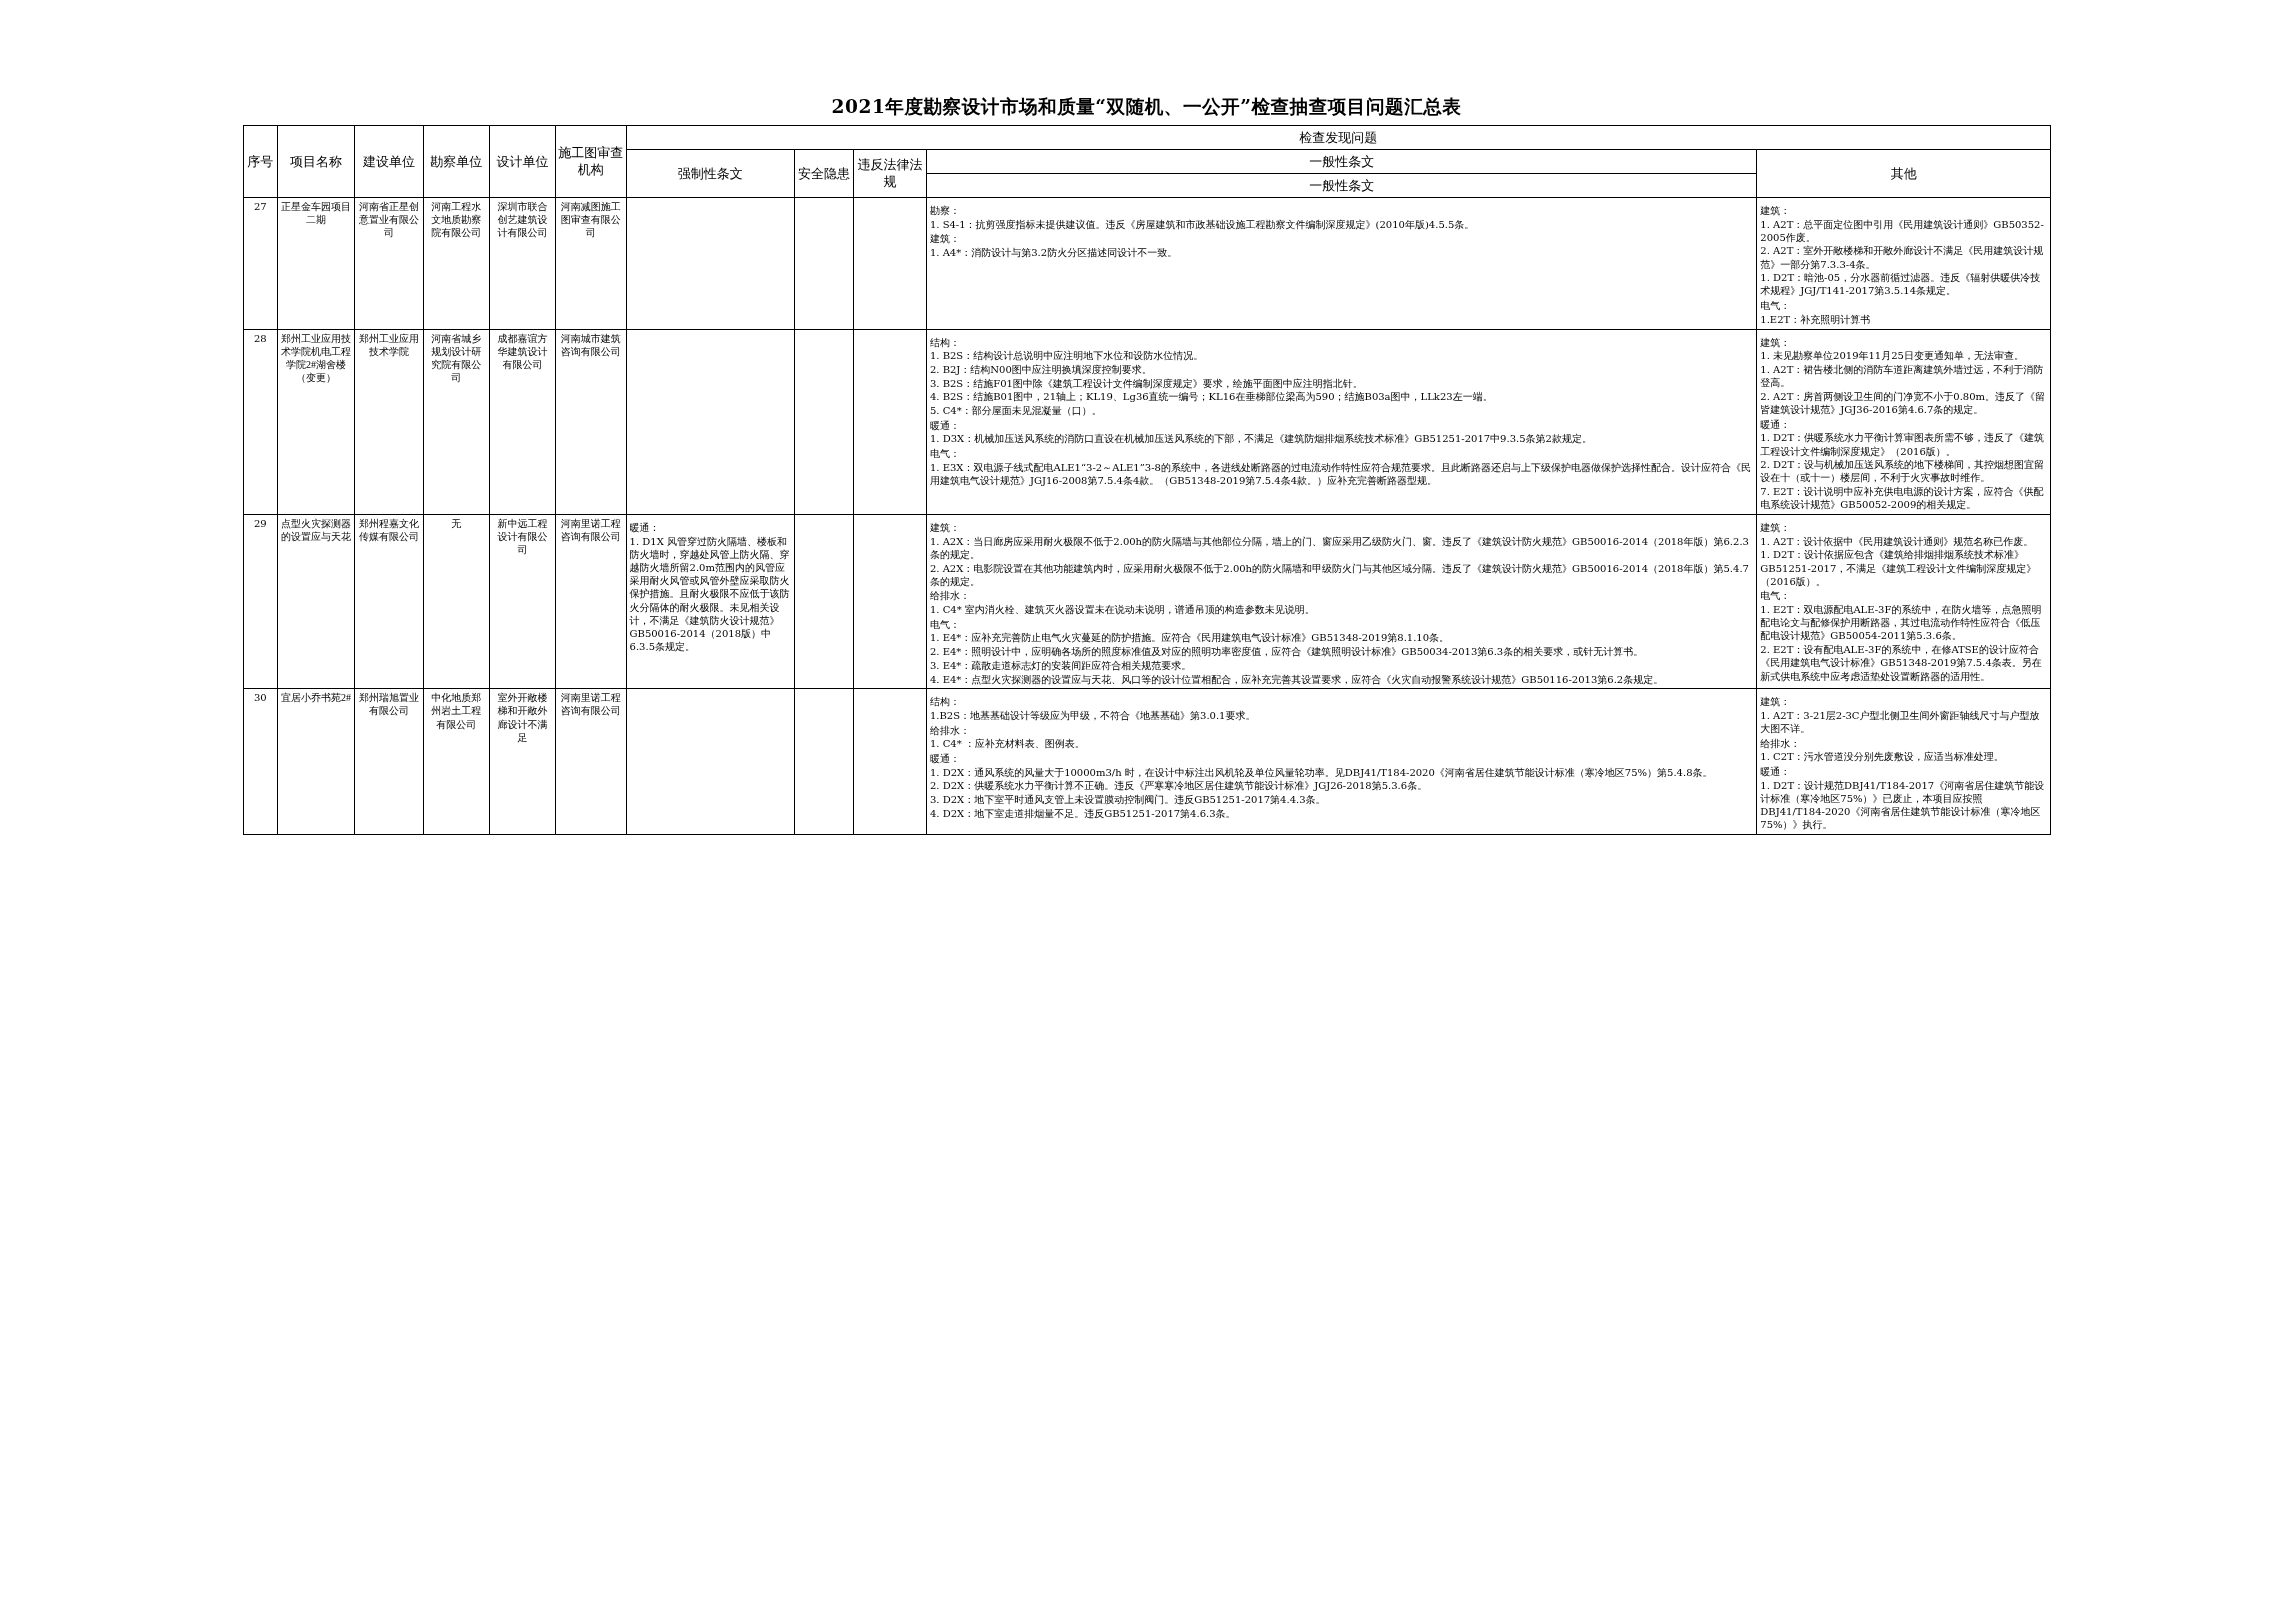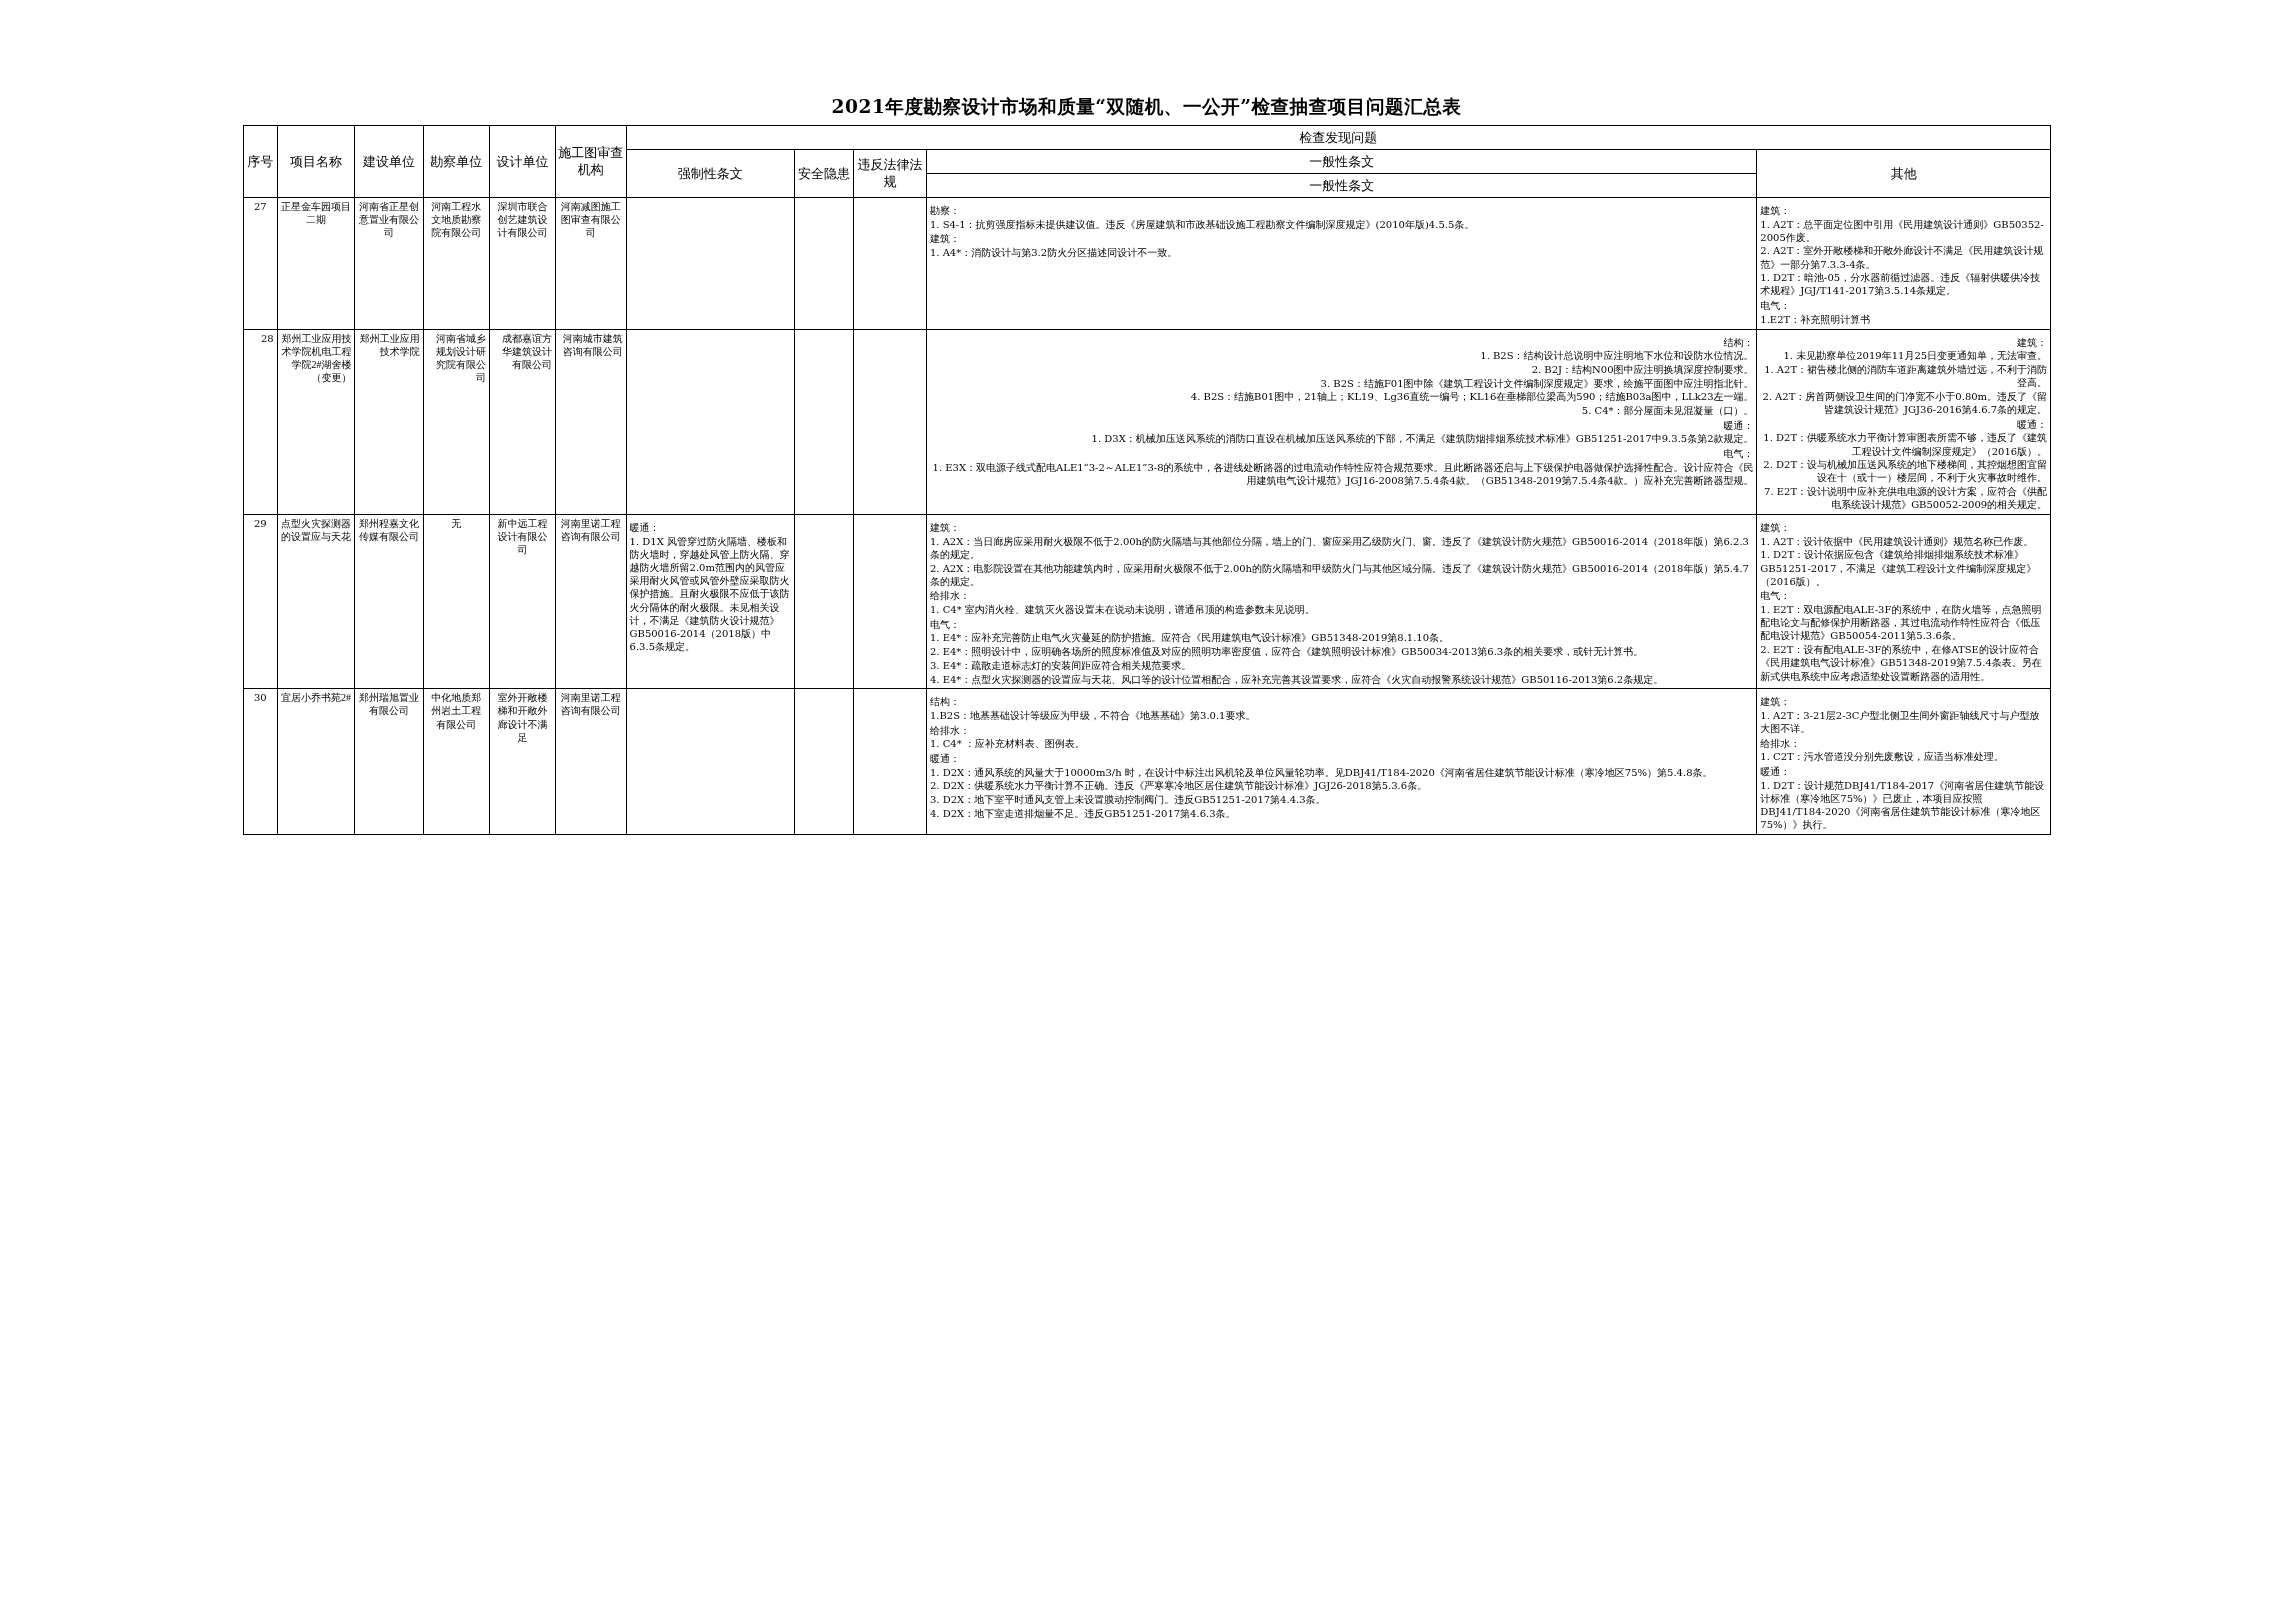--- a/index.html
+++ b/index.html
@@ -80,21 +80,21 @@
     margin: 0 0 0.5px 0;
     text-indent: 0;
   }
   .cellblock p.head {
     margin-top: 1.5px;
   }
   .cellblock p.first {
     margin-top: 4px;
   }
   .row-27 td { height: 94px; }
-  .row-28 td { height: 147px; text-align: right; }
+  .row-28 td { height: 147px; }
   .row-29 td { height: 139px; }
   .row-30 td { height: 106px; }
   .hdr-group { font-size: 9.3px; }
   .empty-cell { }
 </style>
 </head>
 <body>
 
 <div class="page">
 

